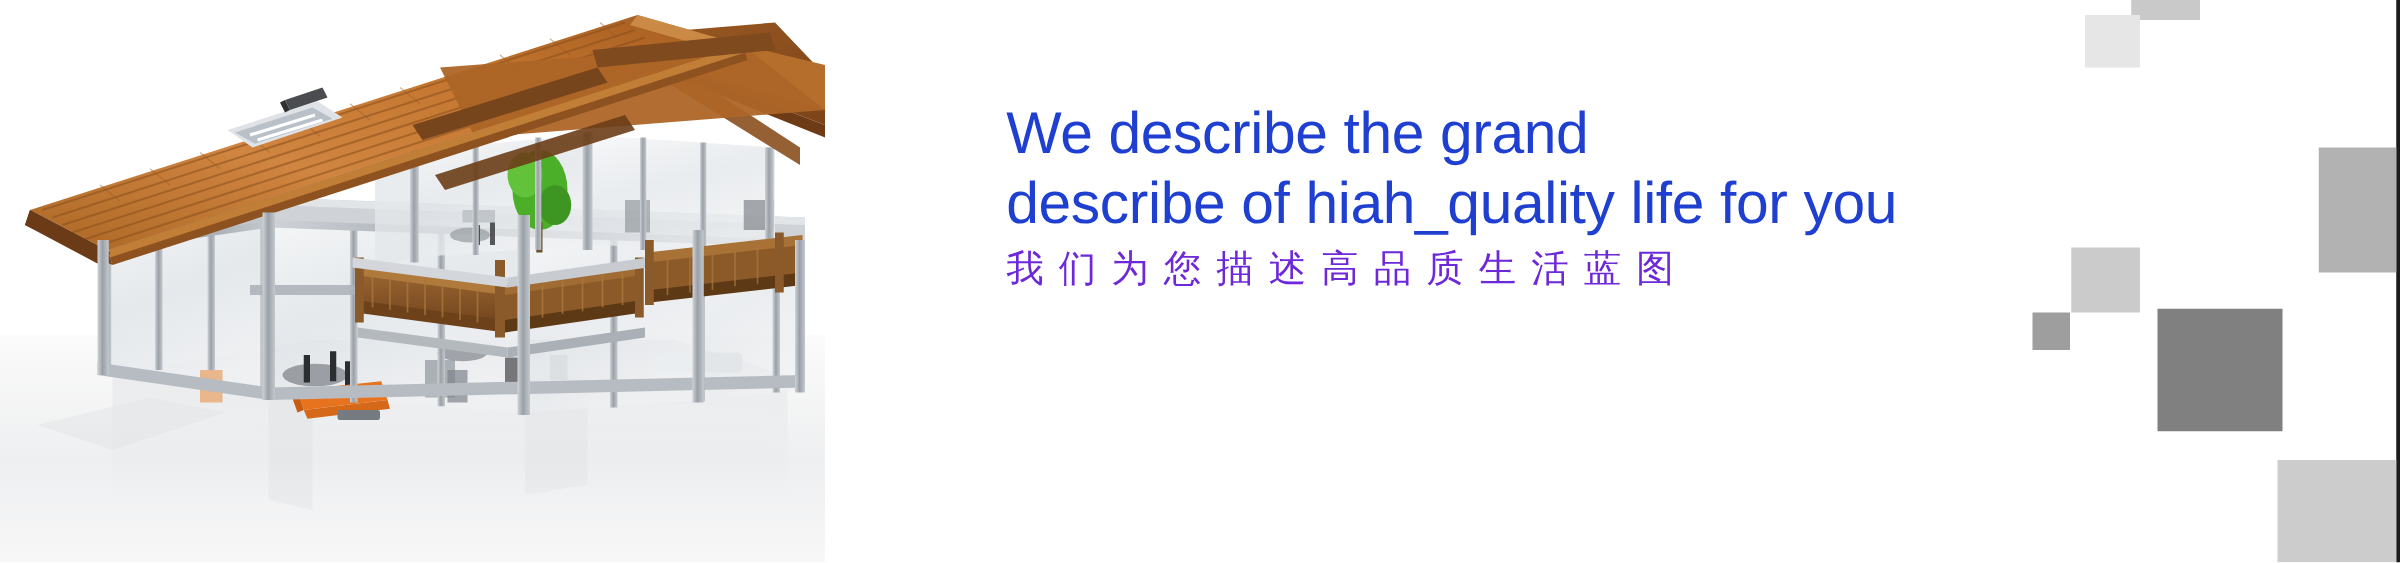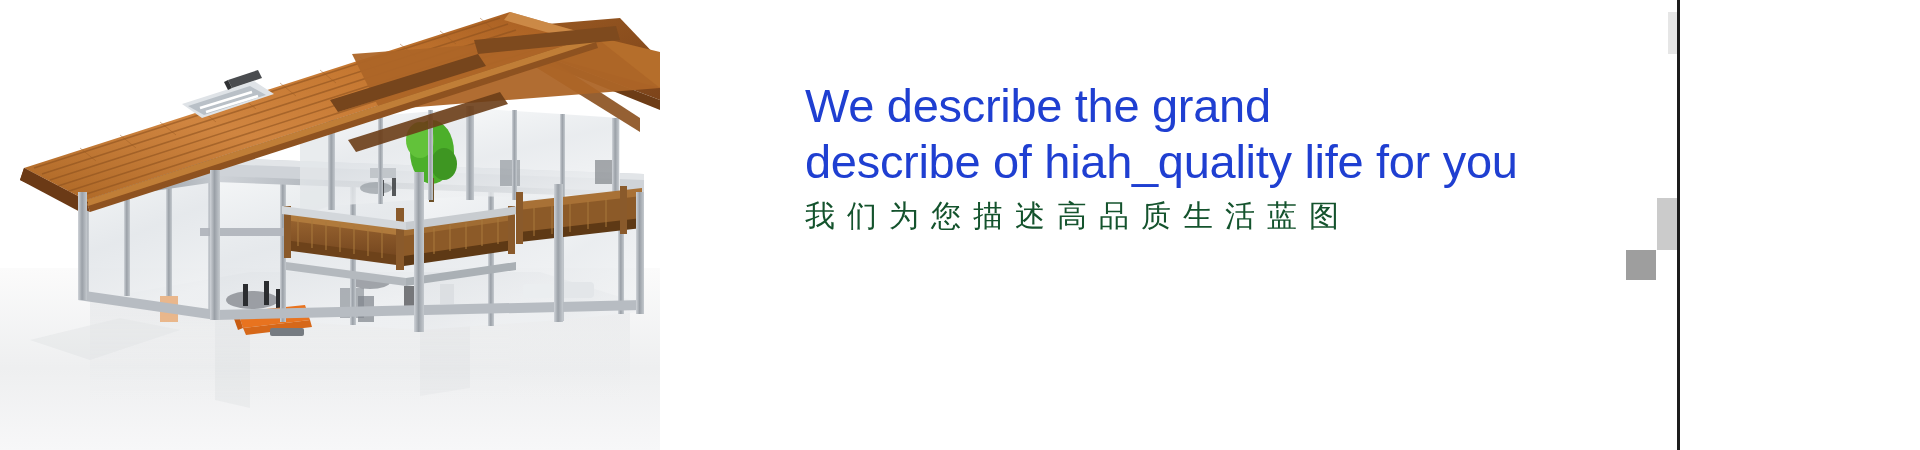--- a/index.html
+++ b/index.html
@@ -2,21 +2,21 @@
 <html><head>
 <meta charset="utf-8">
 <style>
   html, body {
     margin: 0;
     padding: 0;
     background: #ffffff;
   }
   .banner {
     position: relative;
-    width: 1680px;
+    width: 1920px;
     height: 450px;
     background: #ffffff;
     overflow: hidden;
     font-family: "Liberation Sans", sans-serif;
     border-right: 3px solid #1c1c1c;
     box-sizing: border-box;
   }
 
   
   .deco-layer {
@@ -45,21 +45,21 @@
   }
   .line-en {
     color: #1f3fd1;
     font-size: 47px;
     line-height: 56px;
     font-weight: 400;
     letter-spacing: -0.3px;
     white-space: nowrap;
   }
   .line-cn {
-    color: #14532d;
+    color: #6d28d9;
     font-size: 30px;
     line-height: 44px;
     margin-top: 4px;
     letter-spacing: 12px;
     white-space: nowrap;
     font-family: "DejaVu Sans", sans-serif;
   }
 </style>
 </head>
 <body>

